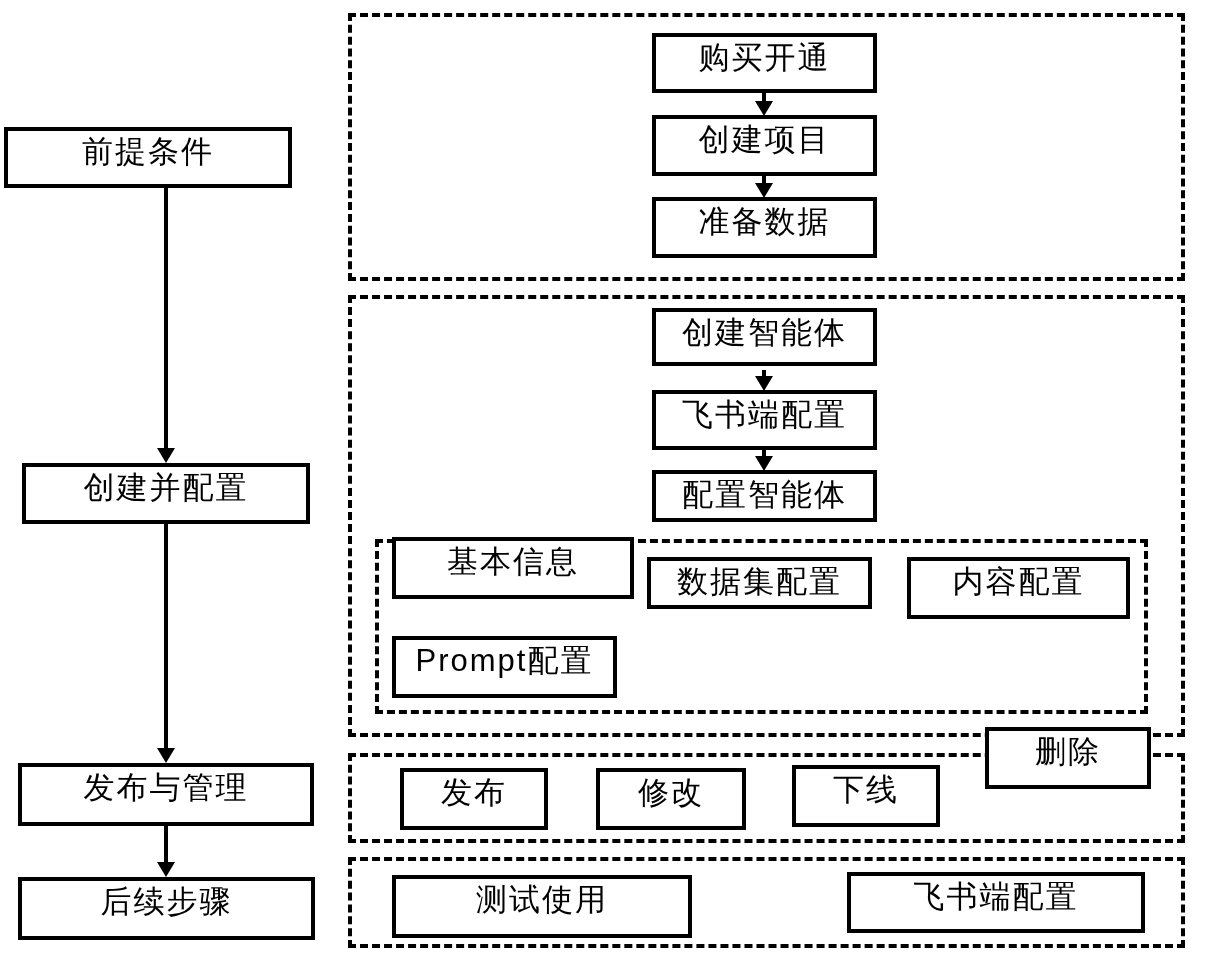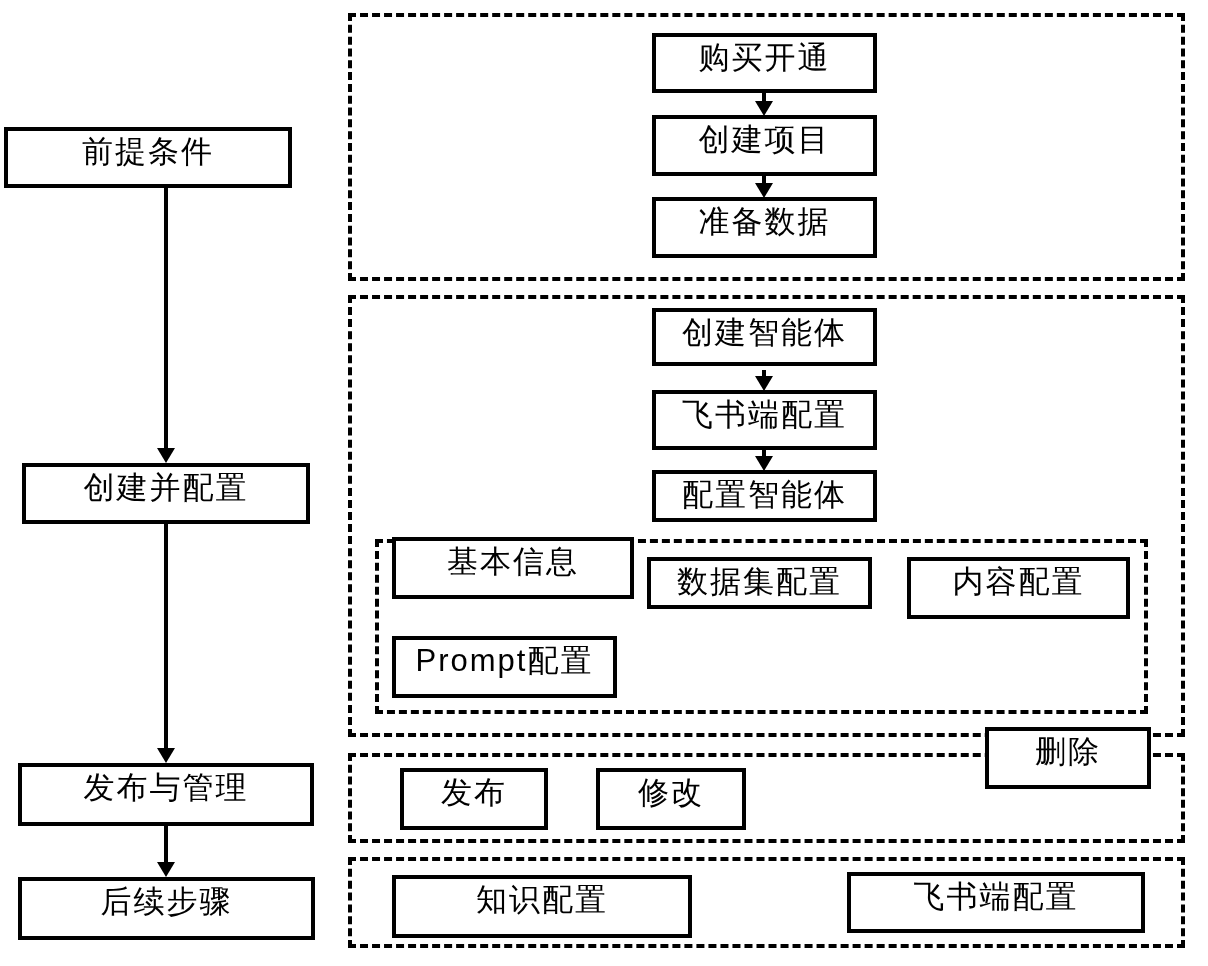--- a/index.html
+++ b/index.html
@@ -147,26 +147,29 @@
   </div>
 
   <div class="group" style="left:348px; top:753px; width:837px; height:90px"></div>
 
   <div class="node" style="left:400px; top:768px; width:148px; height:62px">
     <span>发布</span>
   </div>
   <div class="node" style="left:596px; top:768px; width:150px; height:62px">
     <span>修改</span>
   </div>
+  <div class="node" style="left:792px; top:765px; width:148px; height:62px">
+    <span>下线</span>
+  </div>
   <div class="node" style="left:985px; top:727px; width:166px; height:62px">
     <span>删除</span>
   </div>
 
   <div class="group" style="left:348px; top:857px; width:837px; height:91px"></div>
 
   <div class="node" style="left:392px; top:875px; width:300px; height:63px">
-    <span>知识配置</span>
+    <span>测试使用</span>
   </div>
   <div class="node" style="left:847px; top:872px; width:298px; height:61px">
     <span>飞书端配置</span>
   </div>
 
 </div>
 
 </body></html>

